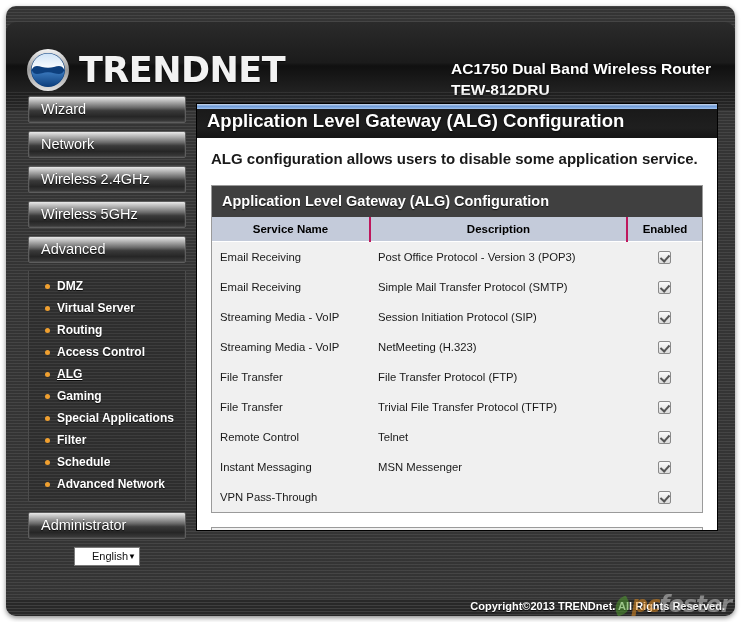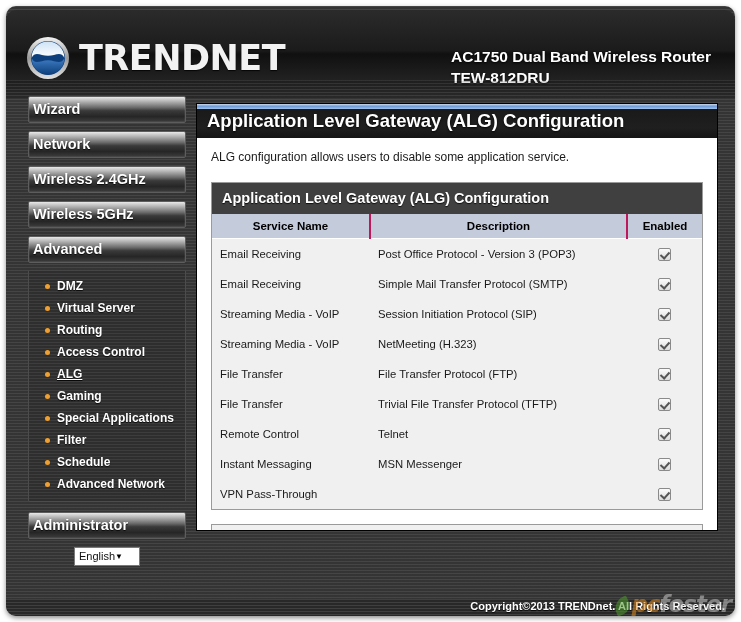--- a/index.html
+++ b/index.html
@@ -25,21 +25,21 @@
         rgba(255,255,255,0.055) 1px,
         rgba(0,0,0,0.10) 1px,
         rgba(0,0,0,0.10) 3px);
     box-shadow: 0 2px 5px rgba(0,0,0,0.45);
     overflow: hidden;
   }
 
   
   #header-band {
     position: absolute;
-    left: 0; top: 4px;
+    left: 0; top: 16px;
     width: 729px; height: 88px;
     background: linear-gradient(to bottom, #2b2b2b 0%, #1b1b1b 46%, #101010 50%, #2e2e2e 100%);
     border-radius: 10px 10px 0 0;
   }
   #header-band::after{
     content:"";
     position:absolute; left:0; right:0; bottom:0; height:18px;
     background-image: repeating-linear-gradient(
         to bottom,
         rgba(255,255,255,0.07) 0px,
@@ -88,23 +88,23 @@
     width: 158px;
     height: 27px;
     margin: 0 0 8px 8px;
     border: 1px solid #5d5d5d;
     border-radius: 2px;
     background: linear-gradient(to bottom,
         #e8e8e8 0%, #b9b9b9 16%, #6a6a6a 42%,
         #3a3a3a 55%, #262626 78%, #3d3d3d 100%);
     color: #ffffff;
     font-size: 14.5px;
-    font-weight: bold;
+    font-weight: normal;
     line-height: 25px;
-    padding-left: 4px;
+    padding-left: 12px;
     text-shadow: 0 1px 1px rgba(0,0,0,0.85);
     cursor: pointer;
     box-shadow: inset 0 0 0 1px rgba(255,255,255,0.06);
   }
 
   #submenu {
     margin: 0 0 0 8px;
     width: 158px;
     box-sizing: border-box;
     padding: 4px 0 6px 0;
@@ -147,21 +147,21 @@
     box-sizing: border-box;
     width: 66px; height: 19px;
     background: #ffffff;
     border: 1px solid #7a7a7a;
     color: #111111;
     font-size: 11px;
     line-height: 17px;
     padding-left: 4px;
     display: flex;
     align-items: center;
-    justify-content: flex-start;
+    justify-content: flex-end;
     cursor: pointer;
   }
   #language-caret {
     font-size: 8px;
     margin-right: 3px;
     color: #000;
   }
 
   
   #content-panel {
@@ -186,22 +186,23 @@
   #page-title {
     position: absolute;
     left: 10px; top: 6px;
     color: #ffffff;
     font-size: 18.5px;
     font-weight: bold;
     text-shadow: 0 1px 2px rgba(0,0,0,0.9);
   }
   #page-desc {
     margin: 12px 12px 0 14px;
-    font-size: 12px;
+    font-size: 15px;
     color: #1a1a1a;
+    font-weight: bold;
   }
 
   
   #alg-table-wrap {
     margin: 18px 14px 0 14px;
     border: 1px solid #9a9a9a;
   }
   #alg-table-caption {
     background: #404040;
     color: #ffffff;

